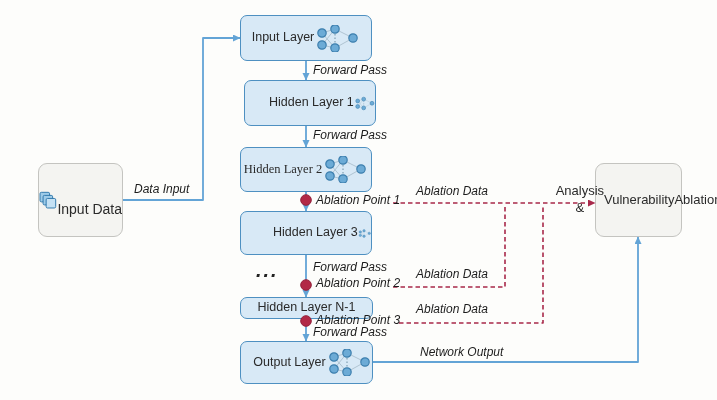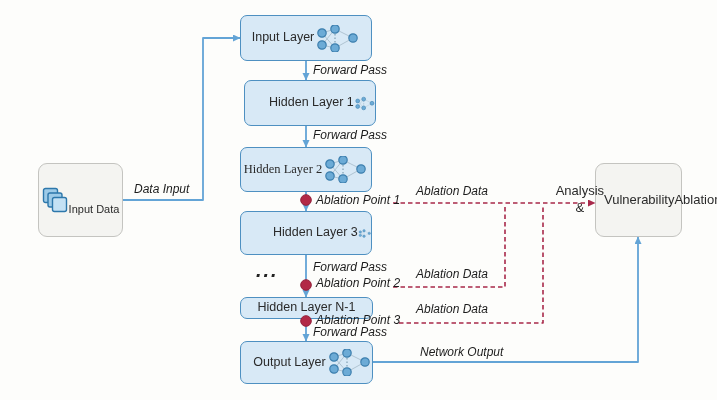--- a/index.html
+++ b/index.html
@@ -16,21 +16,21 @@
     background:var(--node-fill,#d8e9f6);
     border:1.5px solid var(--node-border,#4e90c1);
     border-radius:7px;
   }
   .side-node{
     background:var(--side-fill,#f4f4f1);
     border:1.4px solid var(--side-border,#c4c4c0);
     border-radius:9px;
   }
   .node-title{font-size:12.5px;color:#2a2a2a;line-height:1.1;white-space:nowrap;}
-  .side-title{font-size:11px;color:#2a2a2a;margin-top:19px;}
+  .side-title{font-size:14px;color:#2a2a2a;margin-top:19px;}
   .analysis-line{font-size:13px;line-height:1.28;color:#2a2a2a;text-align:center;}
 
   #box-input-data   {left:38px;  top:163px; width:85px;  height:74px;}
   #box-analysis     {left:595px; top:163px; width:87px;  height:74px;}
   #box-input-layer  {left:240px; top:15px;  width:132px; height:46px;}
   #box-hidden-1     {left:244px; top:80px;  width:132px; height:46px;padding-left:24px;}
   #box-hidden-2     {left:240px; top:147px; width:132px; height:45px;font-family:Liberation Serif, serif;}
   #box-hidden-3     {left:240px; top:211px; width:132px; height:44px;padding-left:32px;}
   #box-hidden-n1    {left:240px; top:297px; width:133px; height:22px;}
   #box-output       {left:240px; top:341px; width:133px; height:43px;padding-left:12px;}

